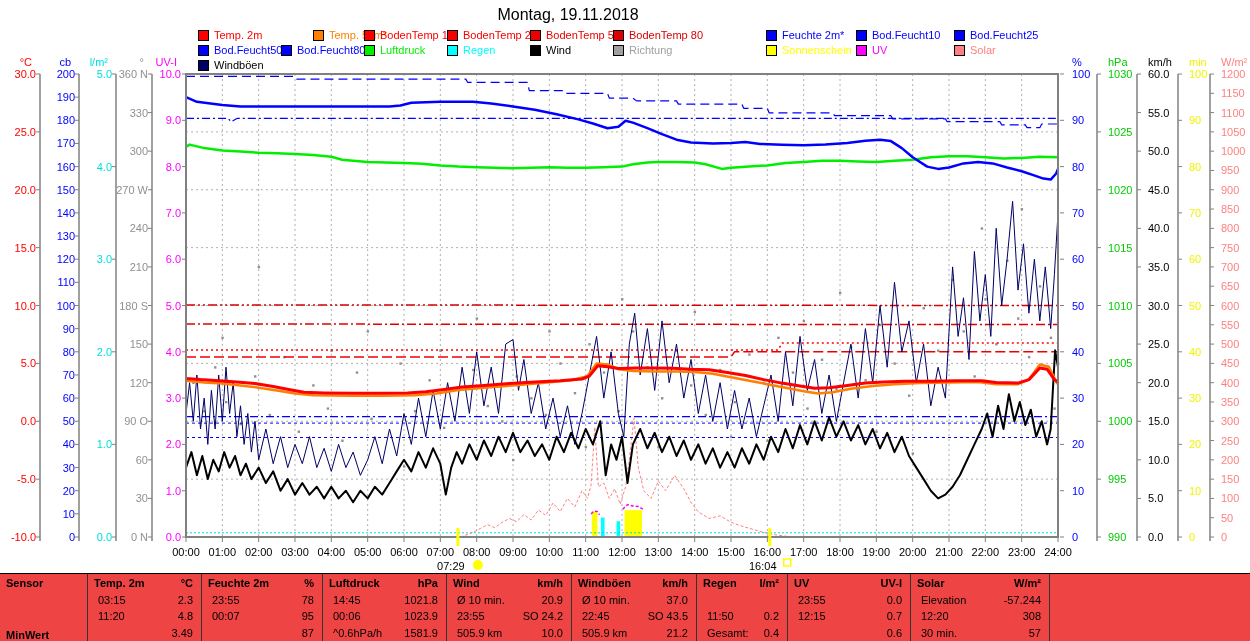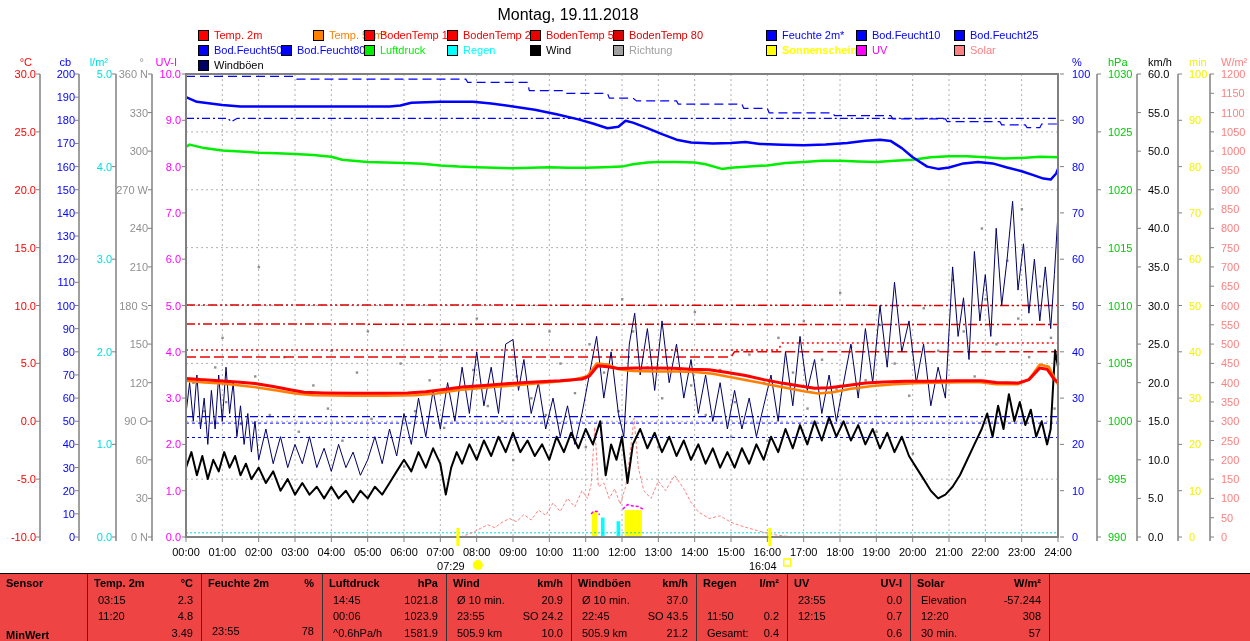--- a/index.html
+++ b/index.html
@@ -85,21 +85,21 @@
       <div class="legend-item" style="left: 530px; top: 44px;">
         <span class="legend-swatch" style="background: rgb(0, 0, 0);"></span>
         <span class="legend-label" style="color: rgb(0, 0, 0);">Wind</span>
       </div>
       <div class="legend-item" style="left: 613px; top: 44px;">
         <span class="legend-swatch" style="background: rgb(160, 160, 160);"></span>
         <span class="legend-label" style="color: rgb(160, 160, 160);">Richtung</span>
       </div>
       <div class="legend-item" style="left: 766px; top: 44px;">
         <span class="legend-swatch" style="background: rgb(255, 255, 0);"></span>
-        <span class="legend-label" style="color: rgb(255, 255, 0); font-weight: bold;">Sonnenschein</span>
+        <span class="legend-label" style="color: rgb(255, 255, 0);">Sonnenschein</span>
       </div>
       <div class="legend-item" style="left: 856px; top: 44px;">
         <span class="legend-swatch" style="background: rgb(255, 0, 255);"></span>
         <span class="legend-label" style="color: rgb(255, 0, 255);">UV</span>
       </div>
       <div class="legend-item" style="left: 954px; top: 44px;">
         <span class="legend-swatch" style="background: rgb(255, 128, 128);"></span>
         <span class="legend-label" style="color: rgb(255, 128, 128);">Solar</span>
       </div>
       <div class="legend-item" style="left: 198px; top: 59px;">
@@ -675,21 +675,21 @@
         </div>
         <div class="cell">
           <span class="l">11:20</span>
           <span>4.8</span>
         </div>
         <div class="cell">
           <span class="l"></span>
           <span>3.49</span>
         </div>
       </div>
-      <div class="col" style="width: 121px; gap: 32px;">
+      <div class="col" style="width: 121px;">
         <div class="cell hdr">
           <span class="l">Feuchte 2m</span>
           <span>%</span>
         </div>
         <div class="cell">
           <span class="l">23:55</span>
           <span>78</span>
         </div>
         <div class="cell">
           <span class="l">00:07</span>

